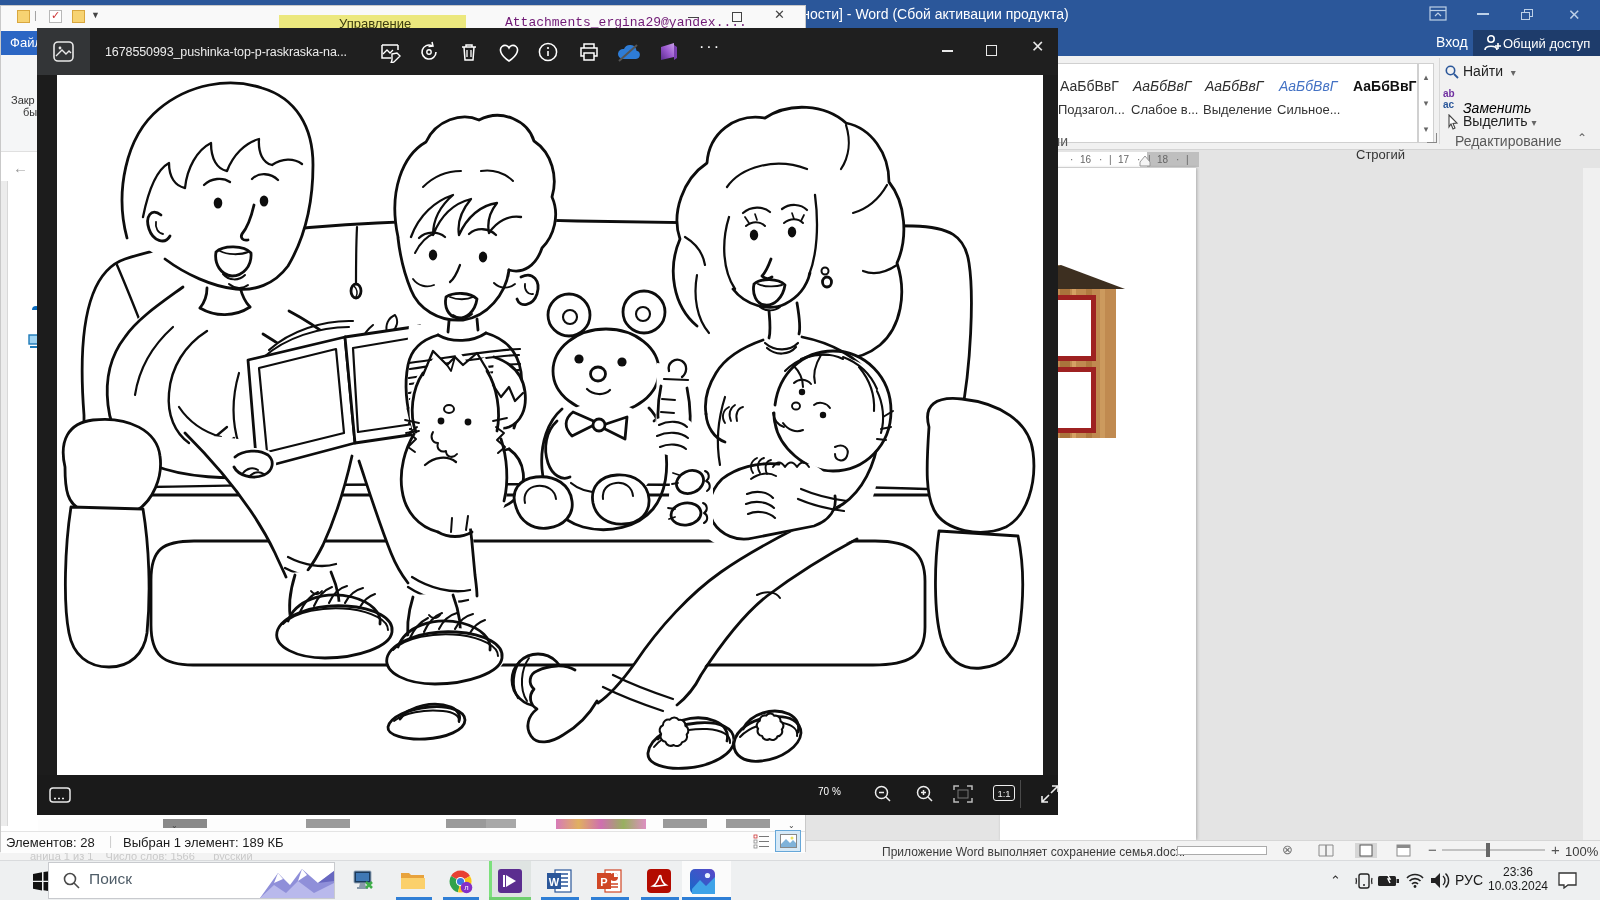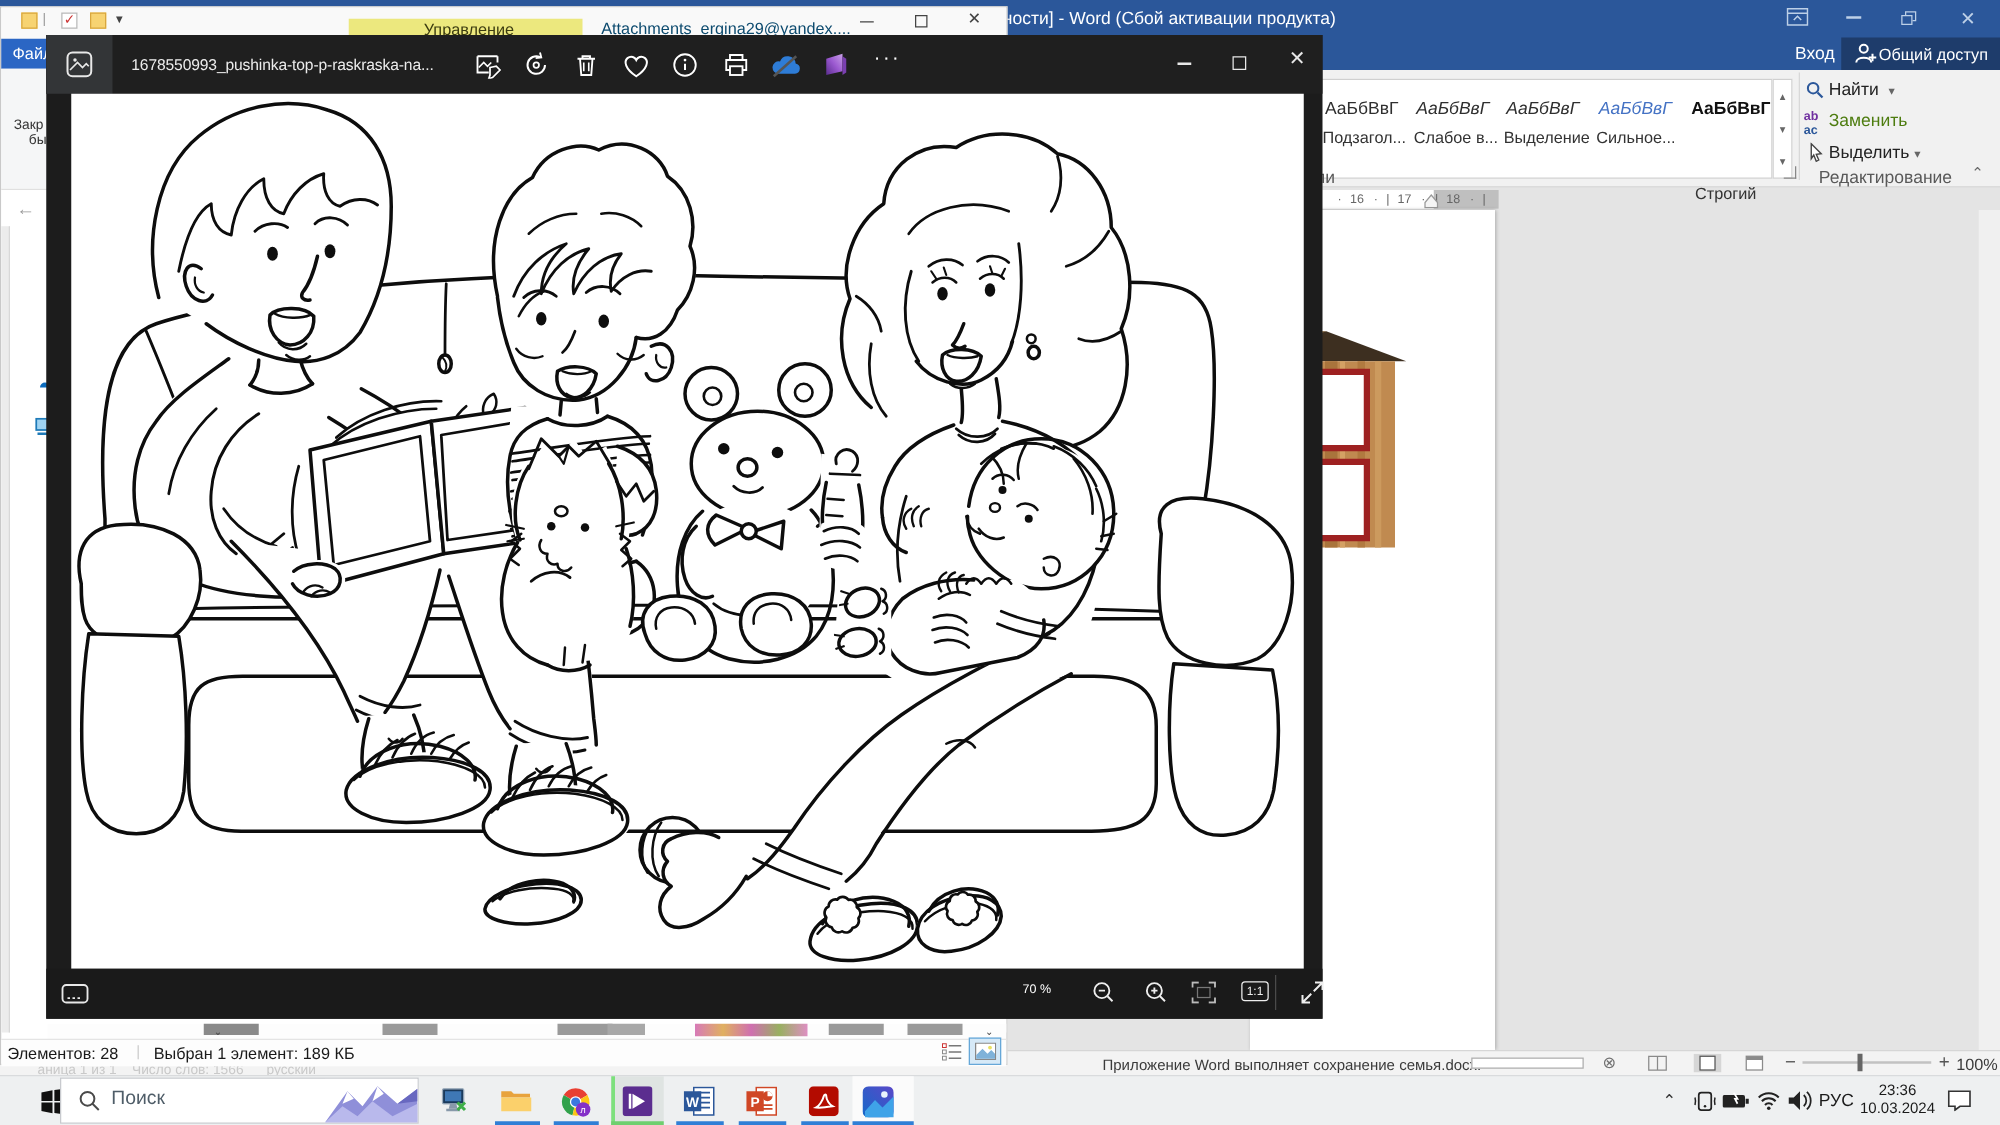--- a/index.html
+++ b/index.html
@@ -49,21 +49,21 @@
     <div class="abs" style="left:1131px;top:102px;font-size:13px;color:#333;">Слабое в...</div>
     <div class="abs" style="left:1205px;top:78px;font-size:14px;font-style:italic;color:#2f2f2f;">АаБбВвГ</div>
     <div class="abs" style="left:1203px;top:102px;font-size:13px;color:#333;">Выделение</div>
     <div class="abs" style="left:1279px;top:78px;font-size:14px;font-style:italic;color:#4472c4;">АаБбВвГ</div>
     <div class="abs" style="left:1277px;top:102px;font-size:13px;color:#333;">Сильное...</div>
     <div class="abs" style="left:1353px;top:78px;font-size:14px;font-weight:bold;color:#111;">АаБбВвГ</div>
     <div class="abs" style="left:1356px;top:102px;font-size:13px;color:#333;margin-top:45px;">Строгий</div>
 
     <div class="abs" style="left:1439px;top:58px;width:1px;height:86px;background:#d8d8d8;"></div>
     <div class="abs" style="left:1463px;top:63px;font-size:14px;color:#222;">Найти&nbsp;&nbsp;<span style="color:#666;font-size:10px;">▾</span></div>
-    <div class="abs" style="left:1463px;top:88px;font-size:14px;color:#4d7c0f;">Заменить</div>
+    <div class="abs" style="left:1463px;top:100px;font-size:14px;color:#000000;font-style:italic;">Заменить</div>
     <div class="abs" style="left:1463px;top:113px;font-size:14px;color:#222;">Выделить <span style="color:#666;font-size:10px;">▾</span></div>
     <svg class="abs" style="left:1444px;top:64px;" width="16" height="16" viewBox="0 0 16 16">
         <circle cx="6.5" cy="6.5" r="4.2" fill="none" stroke="#2b579a" stroke-width="1.6"></circle>
         <path d="M10 10 L14 14" stroke="#2b579a" stroke-width="1.8"></path>
       </svg>
     <div class="abs" style="left:1443px;top:88px;font-size:10px;font-weight:bold;color:#7030a0;">ab<br><span style="color:#2b579a;">ac</span></div>
     <svg class="abs" style="left:1446px;top:114px;" width="14" height="16" viewBox="0 0 14 16">
         <path d="M3,1 L11,9 L7,9.5 L9,14 L7,15 L5,10 L3,13 Z" fill="#fff" stroke="#444" stroke-width="1.1"></path>
       </svg>
     <div class="abs" style="left:1455px;top:133px;font-size:14px;color:#595959;">Редактирование</div>
@@ -139,21 +139,21 @@
 
     <div class="abs" style="left:16px;top:4px;width:13px;height:13px;background:#f7d372;border:1px solid #d9a73e;"></div>
     <div class="abs" style="left:33px;top:3px;font-size:11px;color:#999;">|</div>
     <div class="abs" style="left:48px;top:4px;width:13px;height:13px;background:#fff;border:1px solid #b8b8b8;"></div>
     <div class="abs" style="left:50px;top:3px;font-size:11px;color:#c33;">✓</div>
     <div class="abs" style="left:71px;top:4px;width:13px;height:13px;background:#f7d372;border:1px solid #d9a73e;"></div>
     <div class="abs" style="left:90px;top:4px;font-size:9px;color:#444;">▼</div>
 
     <div class="abs" style="left:278px;top:9px;width:187px;height:16px;background:#ece87e;"></div>
     <div class="abs" style="left:338px;top:10px;font-size:13px;color:#3c3c10;">Управление</div>
-    <div class="abs" style="left:480px;top:9px;font-size:13px;color:#0c4a6e;">Attachments_ergina29@yandex....</div>
+    <div class="abs" style="left:504px;top:9px;font-size:13px;color:#701a75;font-family:Liberation Mono, monospace;">Attachments_ergina29@yandex....</div>
 
     <div class="abs" style="left:687px;top:11px;width:11px;height:1px;background:#444;"></div>
     <div class="abs" style="left:731px;top:6px;width:10px;height:10px;border:1px solid #444;"></div>
     <div class="abs" style="left:773px;top:1px;font-size:13px;color:#444;">✕</div>
 
     <div class="abs" style="left:0;top:25px;width:50px;height:24px;background:#2b66c4;color:#fff;font-size:13px;text-align:center;line-height:24px;">Файл</div>
 
     <div class="abs" style="left:0;top:49px;width:804px;height:96px;background:#f5f6f7;"></div>
     <div class="abs" style="left:10px;top:88px;font-size:11px;color:#333;">Закр<br><span style="margin-left:12px;">бы</span></div>
 

